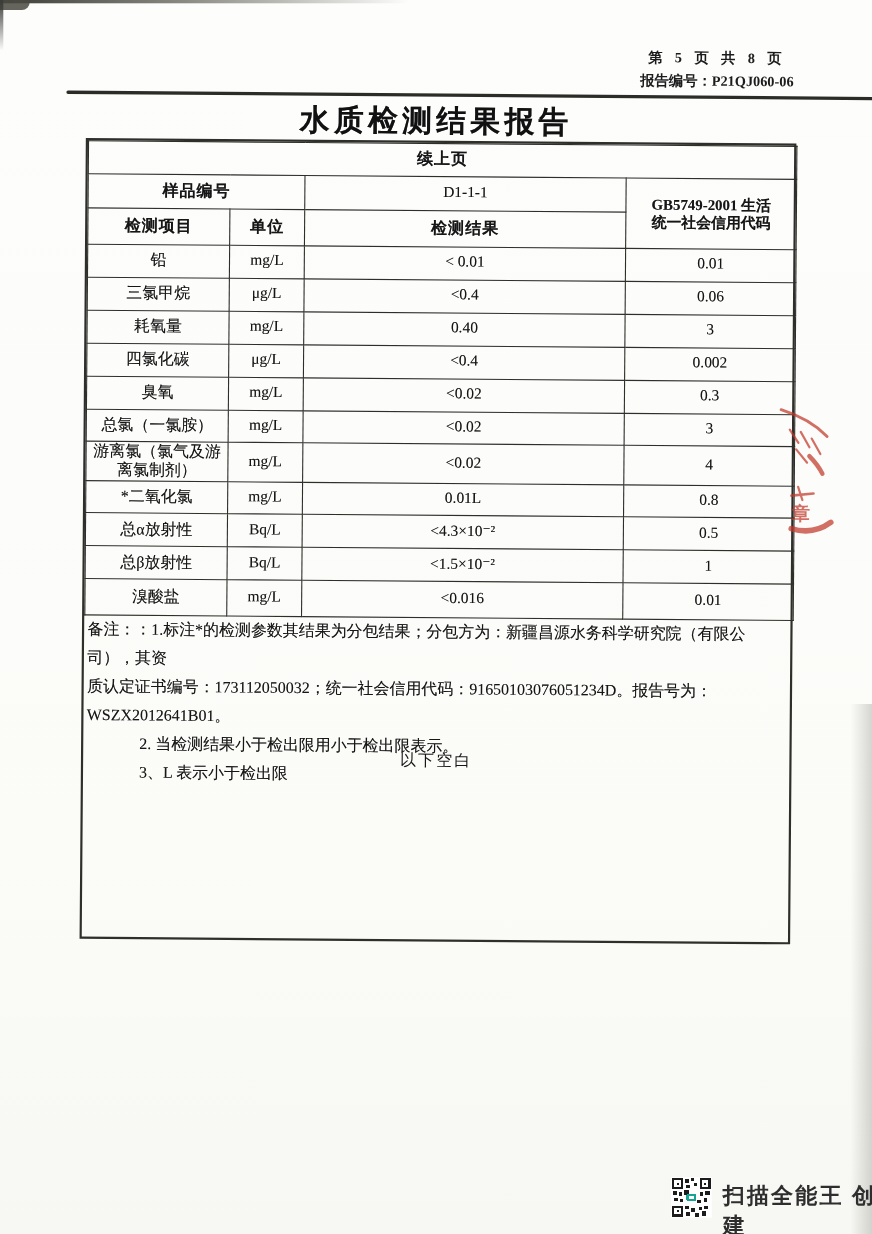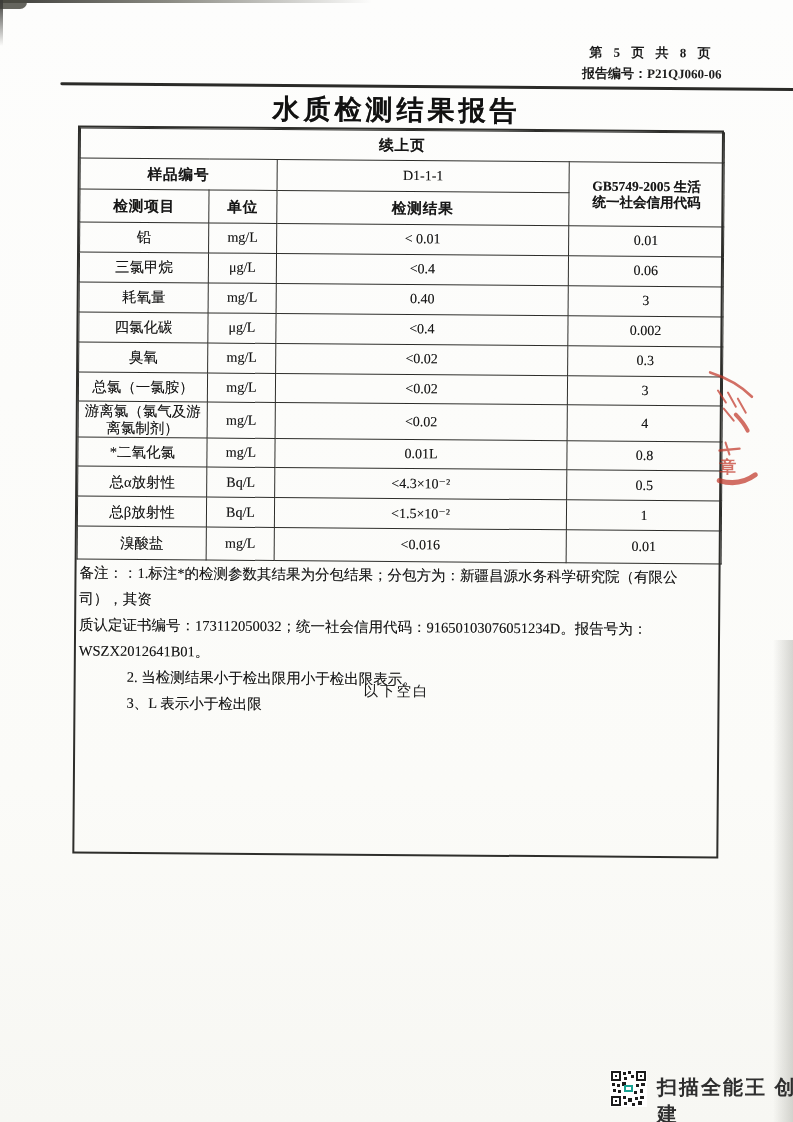--- a/index.html
+++ b/index.html
@@ -98,21 +98,21 @@
             <col class="c4">
           </colgroup>
         <tbody>
           <tr class="h30 cont-row">
             <td colspan="4">续上页</td>
           </tr>
           <tr class="h31">
             <td colspan="2" class="lbl">样品编号</td>
             <td class="num">D1-1-1</td>
             <td rowspan="2" class="std-head">
-              <div>GB5749-2005 生活</div>
+              <div>GB5749-2001 生活</div>
               <div>统一社会信用代码</div>
             </td>
           </tr>
           <tr class="h33">
             <td class="lbl">检测项目</td>
             <td class="lbl">单位</td>
             <td class="lbl">检测结果</td>
           </tr>
 
           <tr class="h30">

